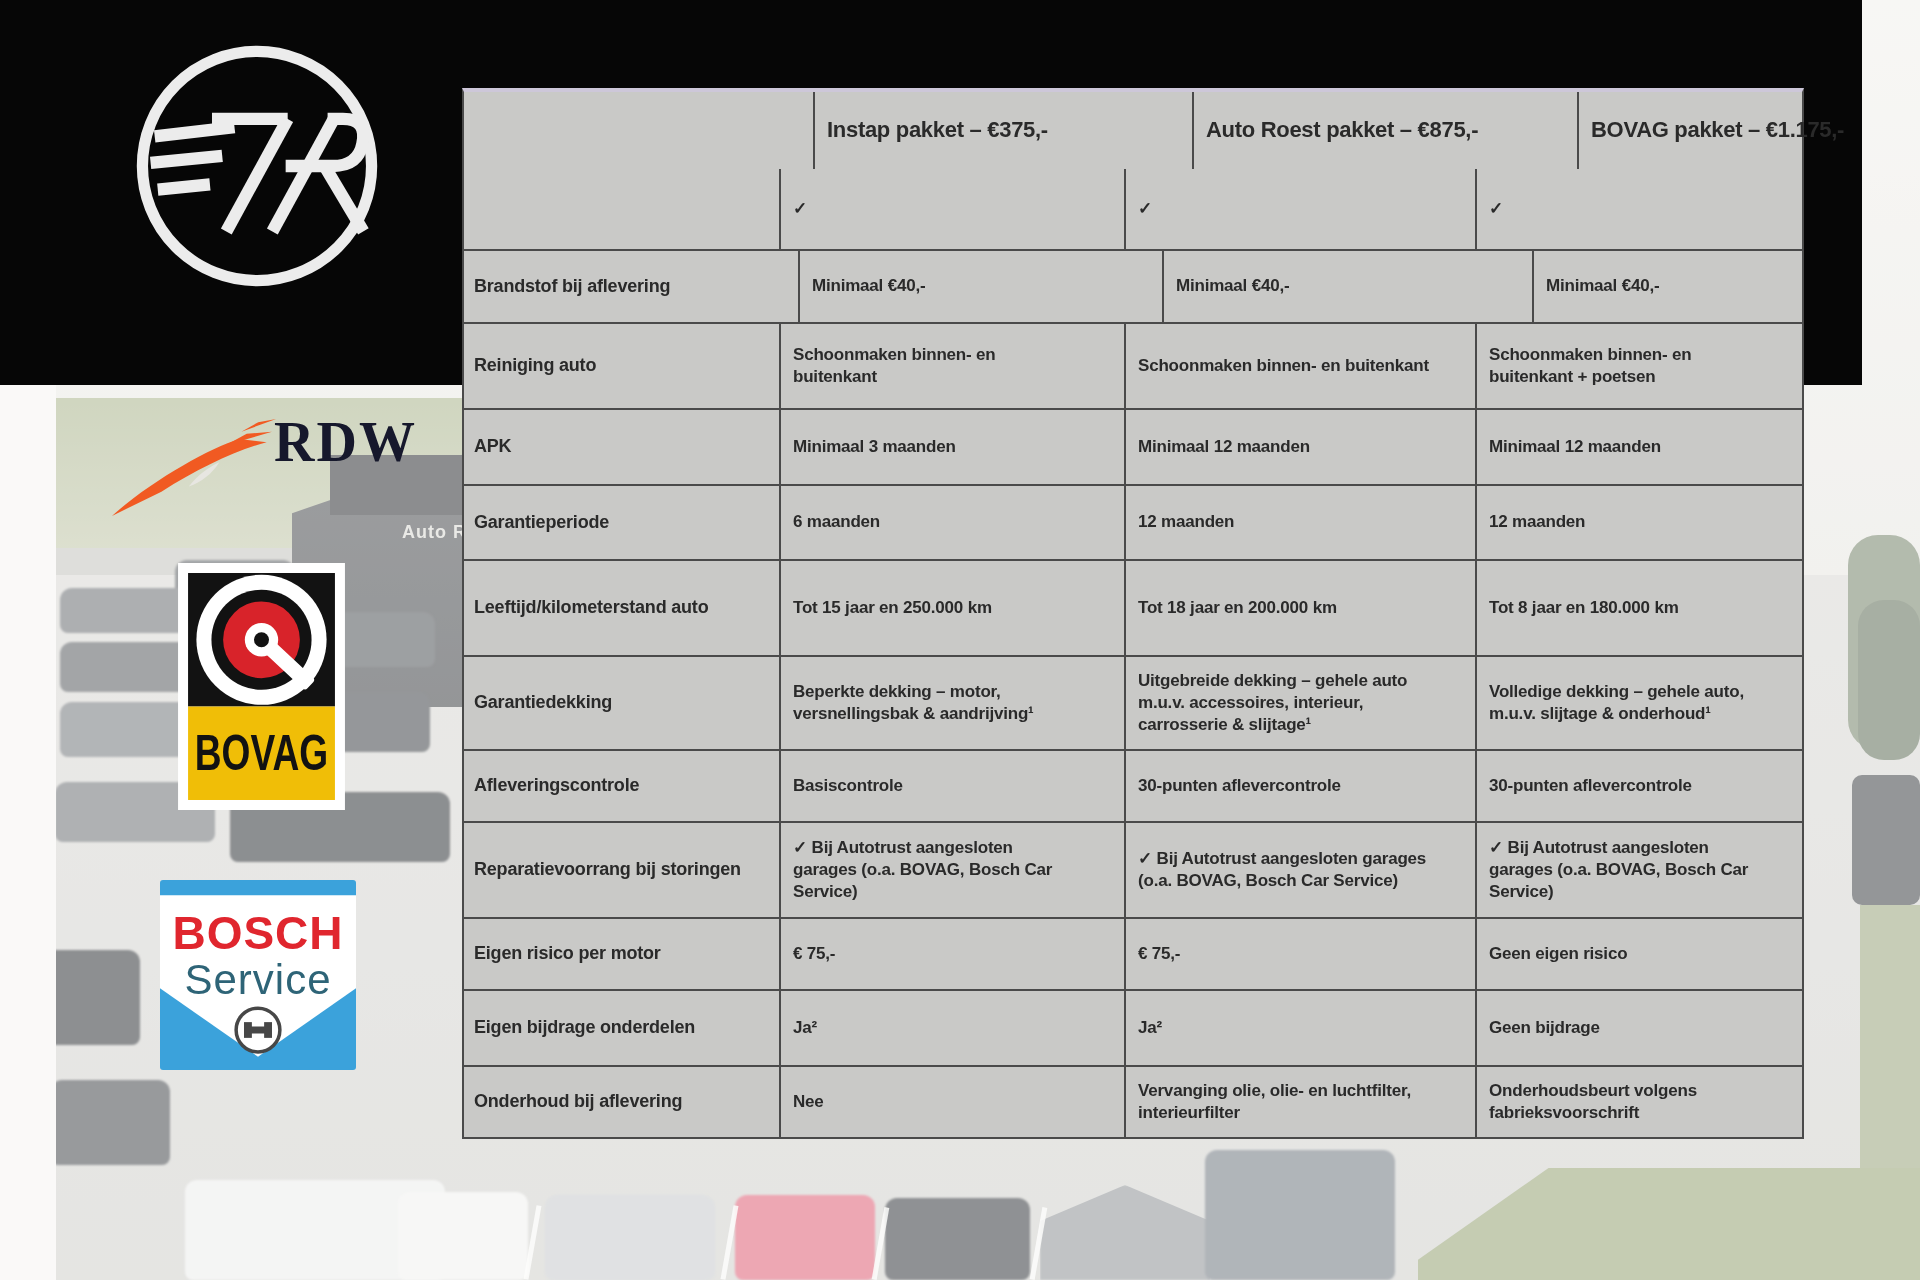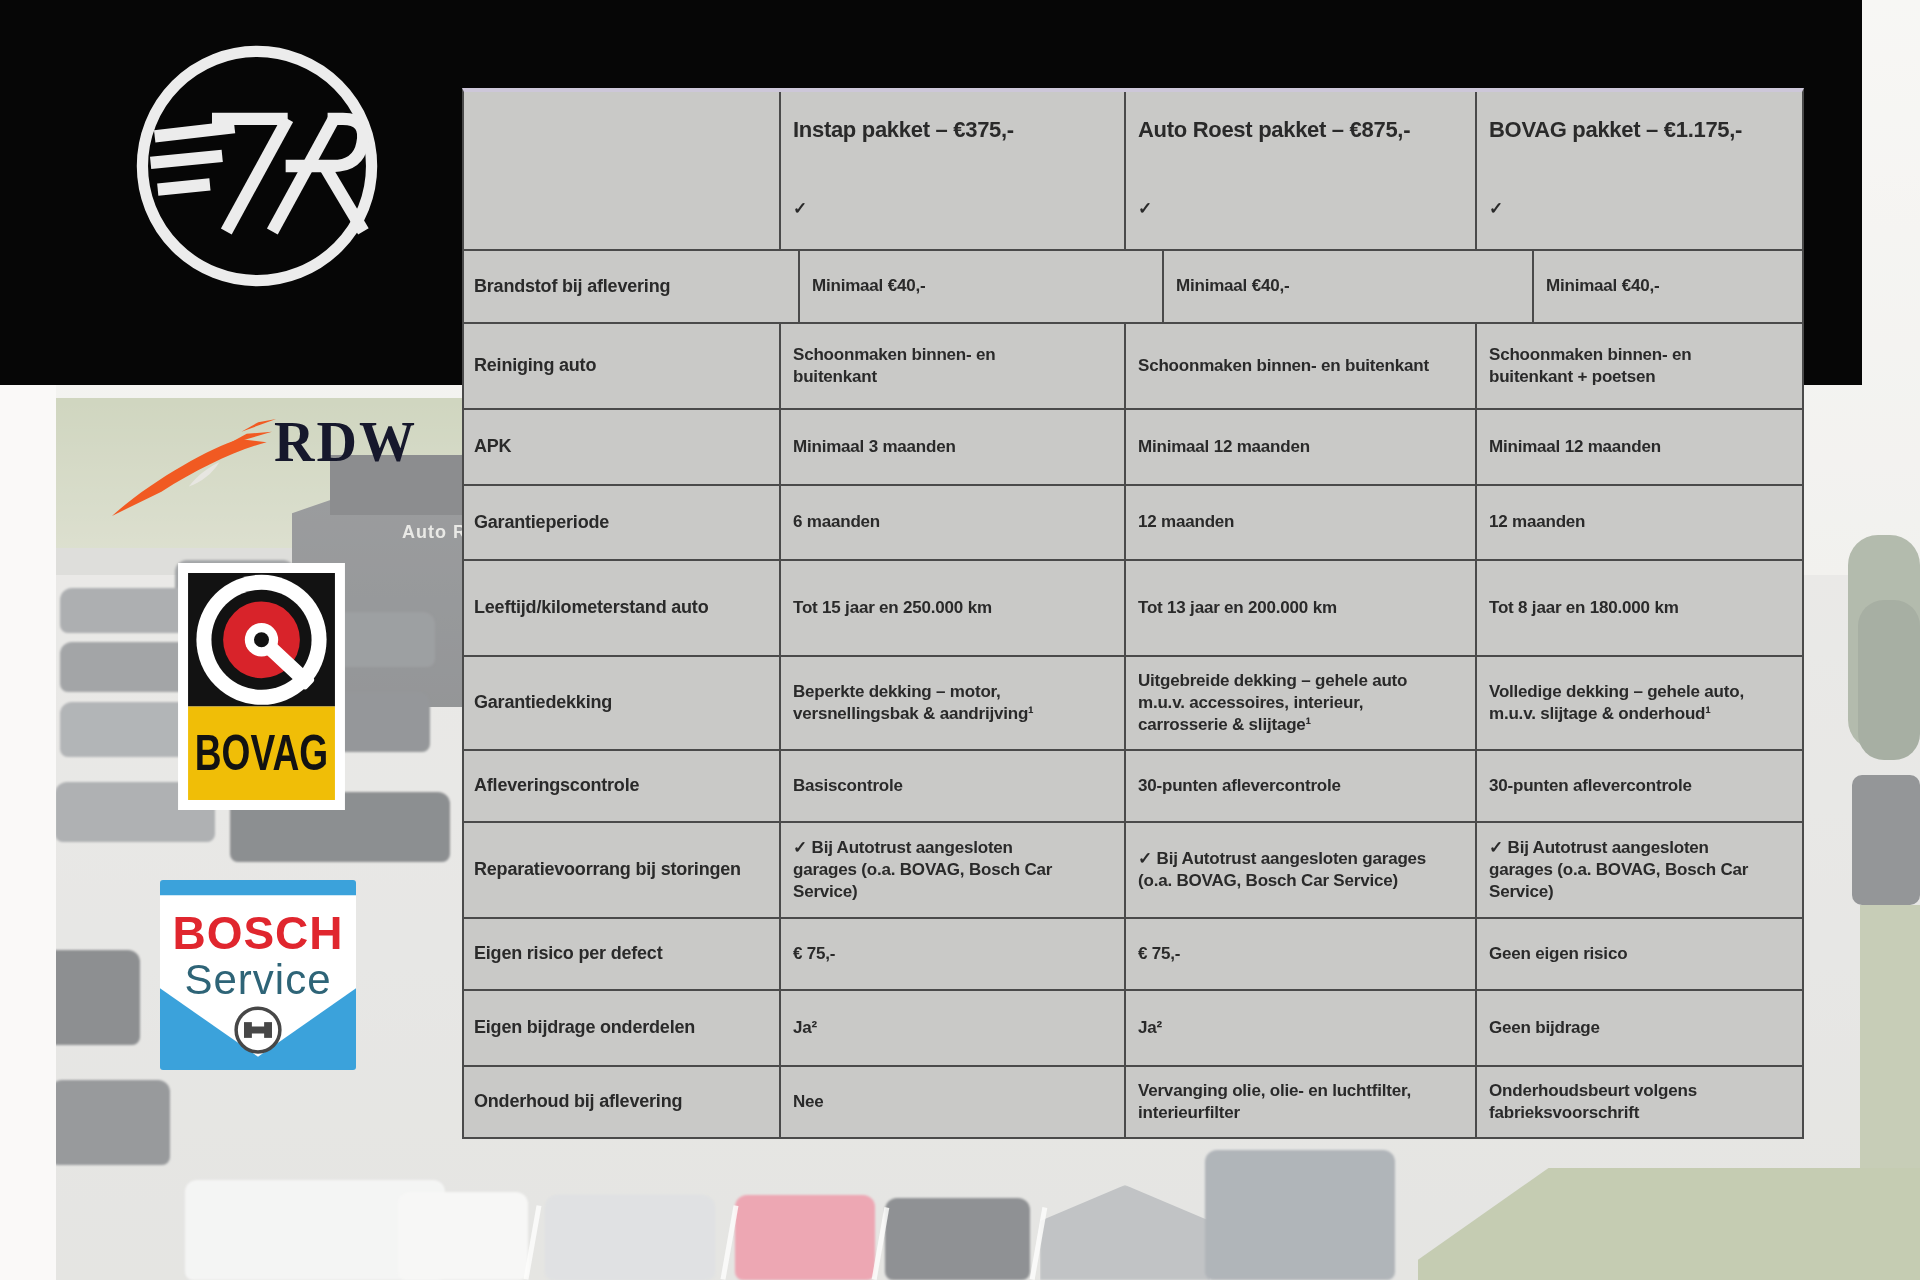--- a/index.html
+++ b/index.html
@@ -158,21 +158,21 @@
     <div class="bosch-word2">Service</div>
     <svg class="bosch-arm" width="64" height="56" viewBox="0 0 64 64">
       <circle cx="32" cy="32" r="25" fill="none" stroke="#474747" stroke-width="4"></circle>
       <rect x="16" y="23" width="9" height="18" fill="#474747"></rect>
       <rect x="39" y="23" width="9" height="18" fill="#474747"></rect>
       <rect x="24" y="28" width="16" height="8" fill="#474747"></rect>
     </svg>
   </div>
 
   <div class="pkg-table">
-    <div class="trow thead" style="height:77px;">
+    <div class="trow thead" style="height:77px;gap:34px;">
       <div class="tcell label"></div>
       <div class="tcell value">Instap pakket – €375,-</div>
       <div class="tcell value">Auto Roest pakket – €875,-</div>
       <div class="tcell value">BOVAG pakket – €1.175,-</div>
     </div>
     <div id="table-body">
         <div class="trow" style="height: 80px;">
           <div class="tcell label"></div>
           <div class="tcell value">✓</div>
           <div class="tcell value">✓</div>
@@ -198,21 +198,21 @@
         </div>
         <div class="trow" style="height: 75px;">
           <div class="tcell label">Garantieperiode</div>
           <div class="tcell value">6 maanden</div>
           <div class="tcell value">12 maanden</div>
           <div class="tcell value">12 maanden</div>
         </div>
         <div class="trow" style="height: 96px;">
           <div class="tcell label">Leeftijd/kilometerstand auto</div>
           <div class="tcell value">Tot 15 jaar en 250.000 km</div>
-          <div class="tcell value">Tot 13 jaar en 200.000 km</div>
+          <div class="tcell value">Tot 18 jaar en 200.000 km</div>
           <div class="tcell value">Tot 8 jaar en 180.000 km</div>
         </div>
         <div class="trow" style="height: 94px;">
           <div class="tcell label">Garantiedekking</div>
           <div class="tcell value">Beperkte dekking – motor, versnellingsbak &amp; aandrijving¹</div>
           <div class="tcell value">Uitgebreide dekking – gehele auto m.u.v. accessoires, interieur, carrosserie &amp; slijtage¹</div>
           <div class="tcell value">Volledige dekking – gehele auto, m.u.v. slijtage &amp; onderhoud¹</div>
         </div>
         <div class="trow" style="height: 72px;">
           <div class="tcell label">Afleveringscontrole</div>
@@ -220,21 +220,21 @@
           <div class="tcell value">30-punten aflevercontrole</div>
           <div class="tcell value">30-punten aflevercontrole</div>
         </div>
         <div class="trow" style="height: 96px;">
           <div class="tcell label">Reparatievoorrang bij storingen</div>
           <div class="tcell value">✓ Bij Autotrust aangesloten garages (o.a. BOVAG, Bosch Car Service)</div>
           <div class="tcell value">✓ Bij Autotrust aangesloten garages (o.a. BOVAG, Bosch Car Service)</div>
           <div class="tcell value">✓ Bij Autotrust aangesloten garages (o.a. BOVAG, Bosch Car Service)</div>
         </div>
         <div class="trow" style="height: 72px;">
-          <div class="tcell label">Eigen risico per defect</div>
+          <div class="tcell label">Eigen risico per motor</div>
           <div class="tcell value">€ 75,-</div>
           <div class="tcell value">€ 75,-</div>
           <div class="tcell value">Geen eigen risico</div>
         </div>
         <div class="trow" style="height: 76px;">
           <div class="tcell label">Eigen bijdrage onderdelen</div>
           <div class="tcell value">Ja²</div>
           <div class="tcell value">Ja²</div>
           <div class="tcell value">Geen bijdrage</div>
         </div>

